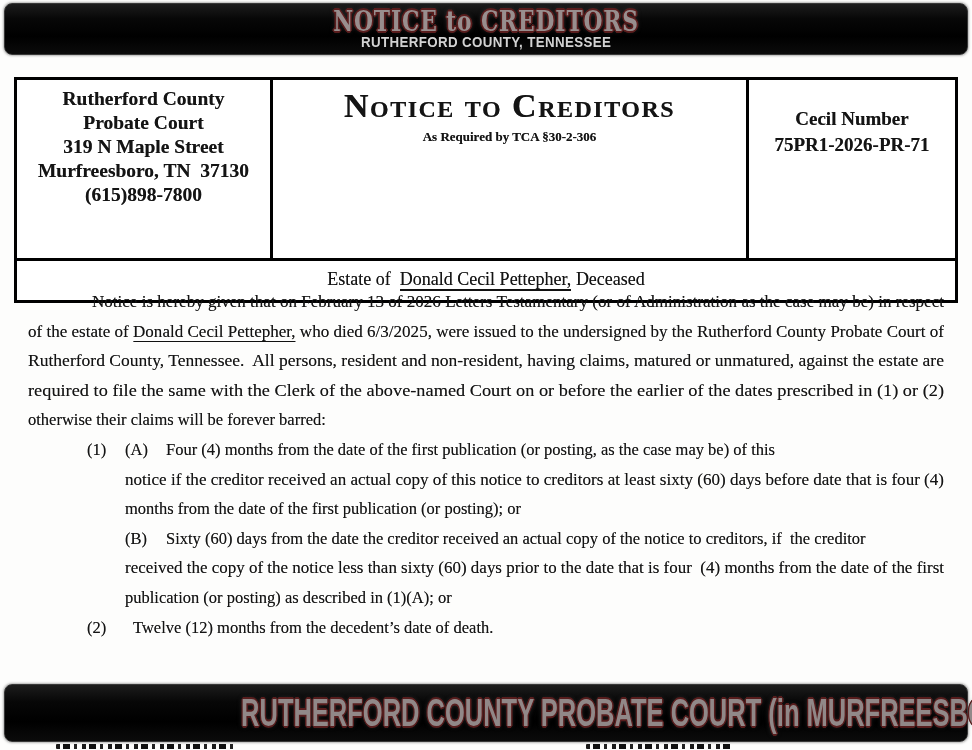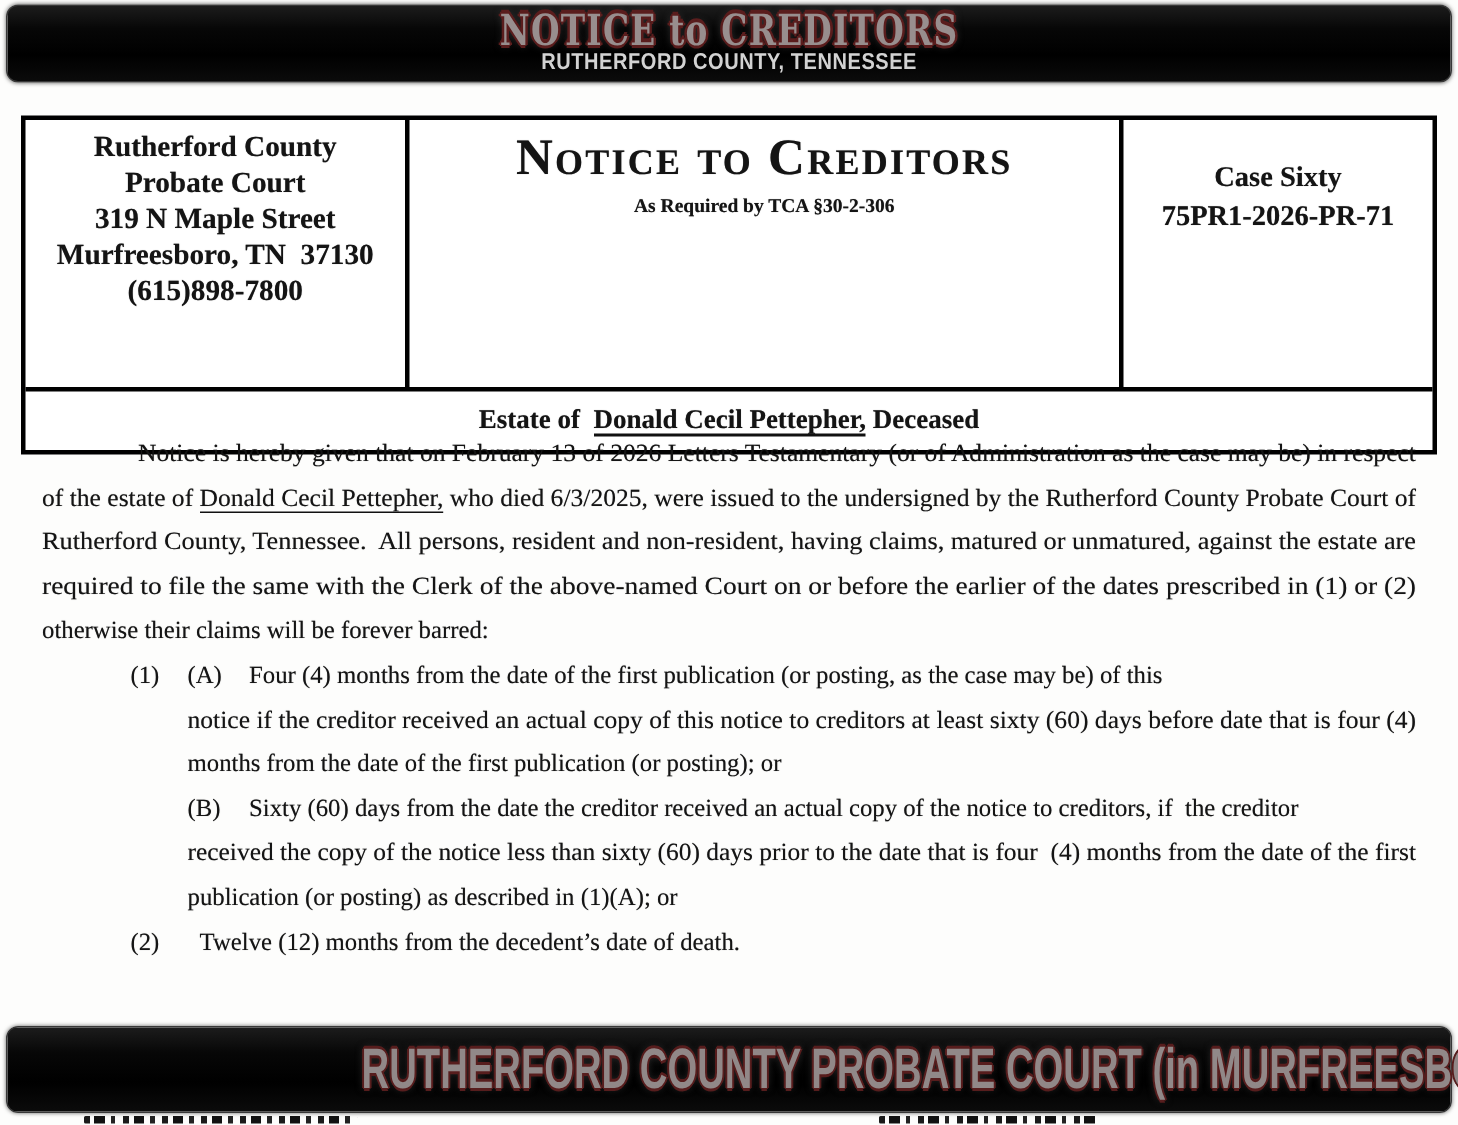--- a/index.html
+++ b/index.html
@@ -61,21 +61,21 @@
     font-weight:bold;font-size:19.5px;line-height:24px;padding-top:7px;
   }
   .cell-title{border-right:3px solid #000;text-align:center;padding-top:9px;}
   .notice-title{
     font-variant:small-caps;font-weight:bold;font-size:34px;line-height:34px;letter-spacing:1.5px;
   }
   .notice-sub{font-weight:bold;font-size:13px;line-height:22px;margin-top:3px;}
   .cell-case{text-align:center;font-weight:bold;font-size:19px;line-height:26px;padding-top:26px;}
   .row2{
     border-top:3px solid #000;text-align:center;
-    font-weight:bold;font-size:18px;padding:8px 0 10px;
+    font-weight:normal;font-size:18px;padding:8px 0 10px;
   }
   .u-name{border-bottom:2px solid #111;}
 
   
   .body-text{
     position:absolute;left:28px;right:28px;top:287px;
     font-size:16.5px;line-height:29.6px;
     text-shadow:0 0 .5px rgba(0,0,0,.5);
   }
   .pline{position:relative;height:29.6px;}
@@ -112,21 +112,21 @@
       <div>Probate Court</div>
       <div>319 N Maple Street</div>
       <div>Murfreesboro, TN&nbsp; 37130</div>
       <div>(615)898-7800</div>
     </div>
     <div class="cell cell-title">
       <div class="notice-title">Notice to Creditors</div>
       <div class="notice-sub">As Required by TCA §30-2-306</div>
     </div>
     <div class="cell cell-case">
-      <div>Case Sixty</div>
+      <div>Cecil Number</div>
       <div>75PR1-2026-PR-71</div>
     </div>
   </div>
   <div class="row2">
     <span class="lt ctr" style="transform: scale(1, 1);">
       <span>Estate of&nbsp; </span><span class="u-name">Donald Cecil Pettepher,</span><span> Deceased</span>
     </span>
   </div>
 </div>
 

